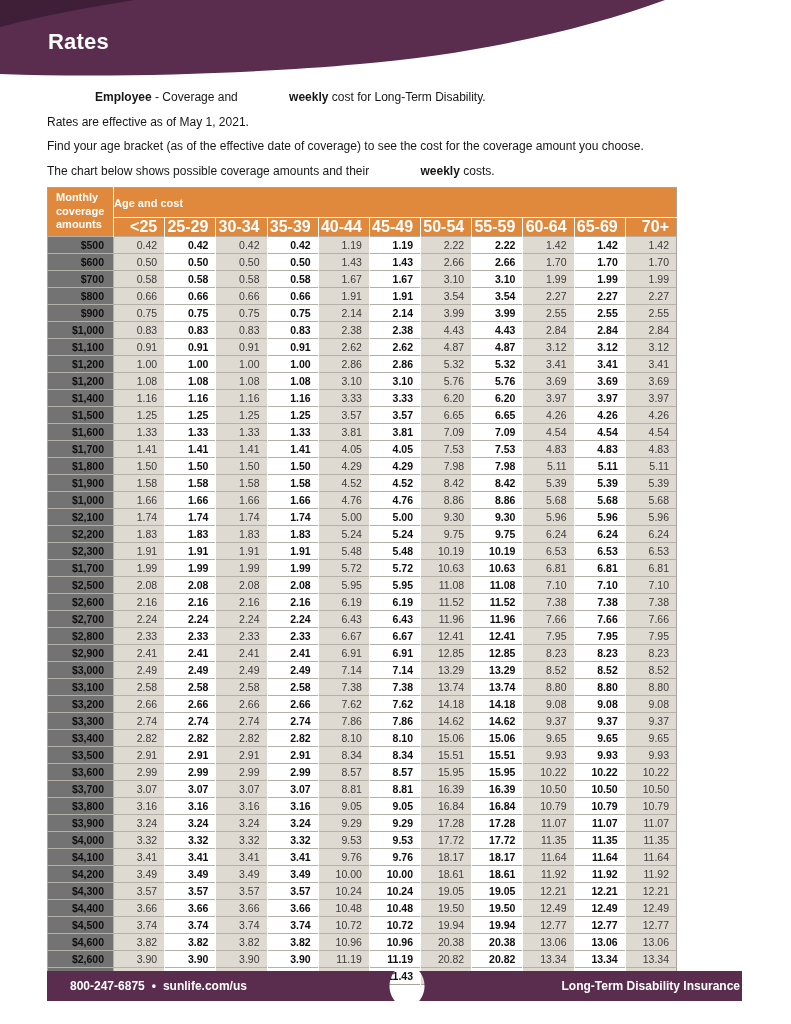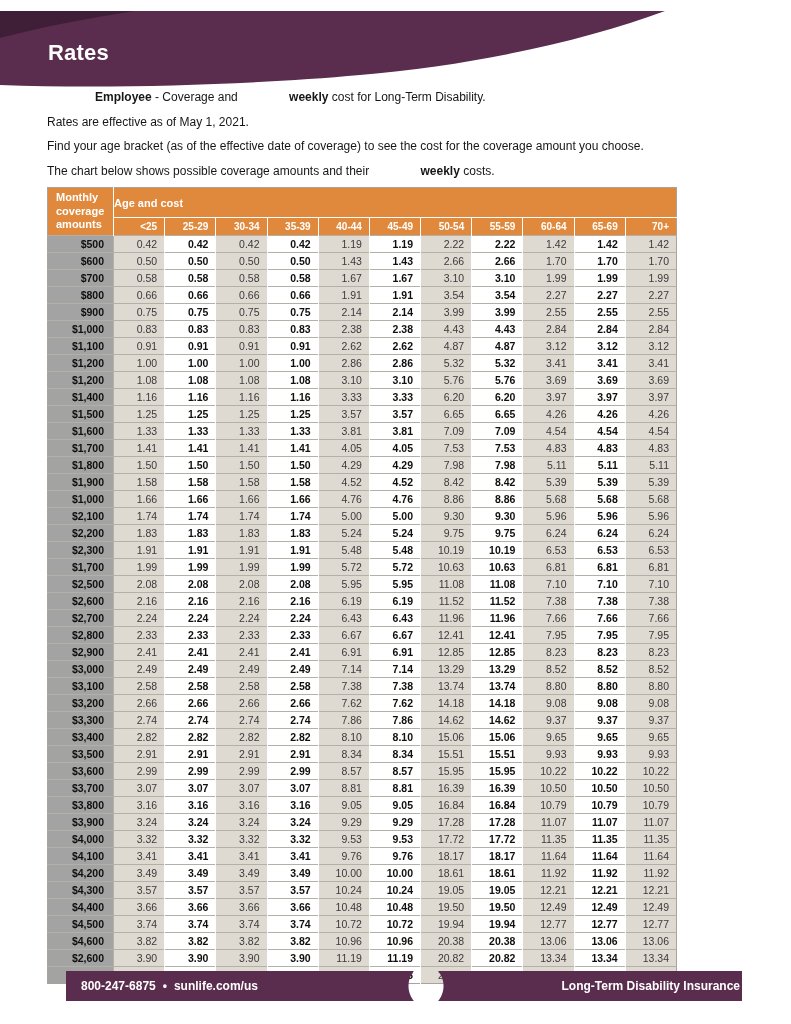--- a/index.html
+++ b/index.html
@@ -4,21 +4,21 @@
 <style>
   html,body{margin:0;padding:0;}
   body{
     width:791px;height:1024px;background:#fff;overflow:hidden;
     font-family:"Liberation Sans",sans-serif;
     -webkit-font-smoothing:antialiased;
   }
   .page{position:relative;width:791px;height:1024px;background:#fff;}
 
   
-  .header-band{position:absolute;left:0;top:11px;width:791px;height:90px;}
+  .header-band{position:absolute;left:0;top:0;width:791px;height:90px;}
   .header-band svg{display:block;width:791px;height:90px;}
   .hdr-main{fill:var(--brand-purple);}
   .hdr-dark{fill:var(--brand-purple-dark);}
   .page-title{
     position:absolute;left:48px;top:29px;
     color:#fff;font-size:22px;font-weight:700;letter-spacing:.2px;
   }
 
   
   .intro{position:absolute;left:47px;top:90px;width:710px;color:#161616;}
@@ -40,43 +40,42 @@
     padding:3px 2px 0 8px;font-size:11px;line-height:13.5px;
     border-right:1px solid #fff;
     margin-left:28px;
   }
   th.group{
     height:29px;text-align:left;vertical-align:middle;
     font-size:11px;border-bottom:1px solid #fff;
   }
   th.agecol{
     height:17px;text-align:right;vertical-align:middle;
-    font-size:10px;padding-right:7px;border-left:1px solid #fff;
+    font-size:16px;padding-right:7px;border-left:1px solid #fff;
   }
   tbody td{
     height:16px;font-size:10.5px;text-align:right;padding:0 7px 0 0;
     border-top:1px solid #b4afa7;white-space:nowrap;
   }
   td.amount{
-    background:#a3a3a3;font-weight:700;color:#0f0f0f;
+    background:#737373;font-weight:700;color:#0f0f0f;
     padding-right:9px;border-right:1px solid #b4afa7;
   }
   td.tan{background:var(--column-tan);color:#3a3a3a;font-weight:400;border-left:1px solid #fff;}
   td.wht{background:#fff;color:#0f0f0f;font-weight:700;border-left:1px solid #fff;}
 
   
   .footer{
     position:absolute;left:47px;top:971px;width:695px;height:30px;
     display:flex;gap:10px;color:#fff;font-size:12px;font-weight:700;
   }
   .bar{display:flex;align-items:center;height:30px;}
   .bar-left{
-    flex:0 0 355px;padding-left:15px;box-sizing:border-box;
+    flex:0 0 355px;padding-left:23px;box-sizing:border-box;
     background:radial-gradient(circle at calc(100% + 11px) 50%, rgba(255,255,255,0) 23px, var(--brand-purple) 24px);
-    margin-left:19px;
   }
   .bar-right{
     flex:1;justify-content:flex-end;padding-right:2px;box-sizing:border-box;
     background:radial-gradient(circle at -11px 50%, rgba(255,255,255,0) 23px, var(--brand-purple) 24px);
   }
   .sep{margin:0 7px;}
 </style>
 </head>
 <body>
 

